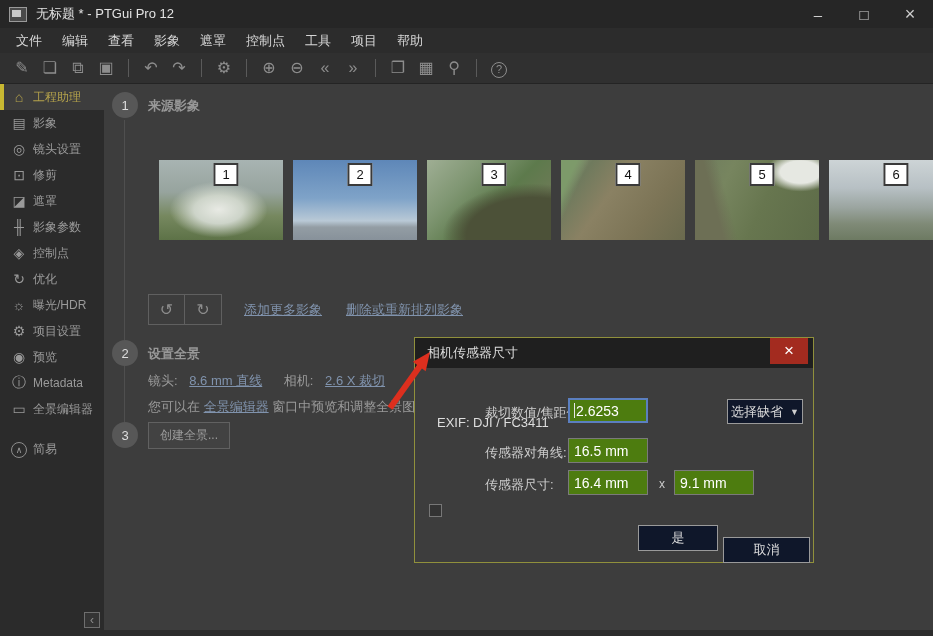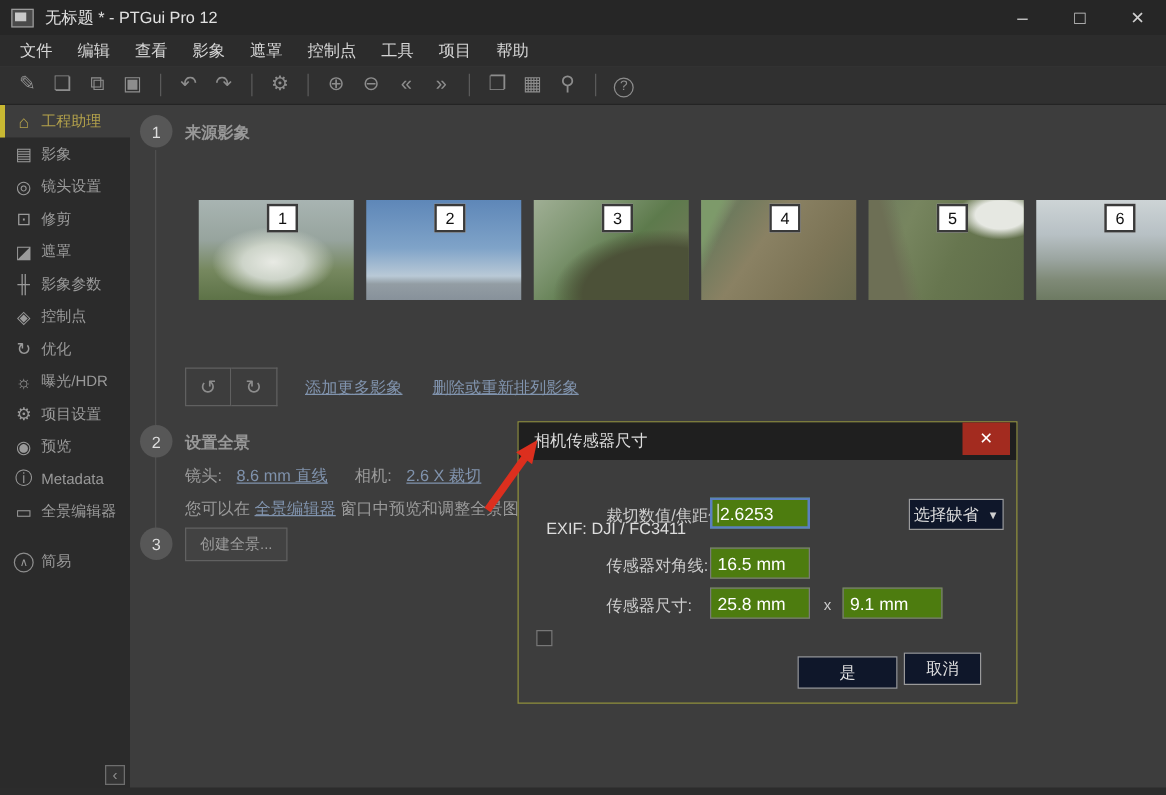--- a/index.html
+++ b/index.html
@@ -296,31 +296,31 @@
       <span class="dd-arrow">▼</span>
     </div>
 
     <div class="dlg-label" style="top:106px;">传感器对角线:</div>
     <div class="ibox" style="left:153px; top:100px;">
       <span>16.5 mm</span>
     </div>
 
     <div class="dlg-label" style="top:138px;">传感器尺寸:</div>
     <div class="ibox" style="left:153px; top:132px;">
-      <span>25.8 mm</span>
+      <span>16.4 mm</span>
     </div>
     <div class="dlg-x">x</div>
     <div class="ibox" style="left:259px; top:132px;">
       <span>9.1 mm</span>
     </div>
 
     <div class="chk"></div>
 
     <div class="dlg-btn" style="left:223px; top:187px; width:80px; height:26px;">是</div>
-    <div class="dlg-btn" style="left:308px; top:184px; width:62px; height:26px;">取消</div>
+    <div class="dlg-btn" style="left:308px; top:199px; width:87px; height:26px;">取消</div>
   </div>
 
   <svg class="arrow-svg" width="64" height="72">
     <line x1="12" y1="64" x2="42" y2="22" stroke="#dc2f1e" stroke-width="6"></line>
     <polygon points="52,8 47.7,27.3 34.9,17.7" fill="#dc2f1e"></polygon>
   </svg>
 
 </div>
 
 </body></html>

